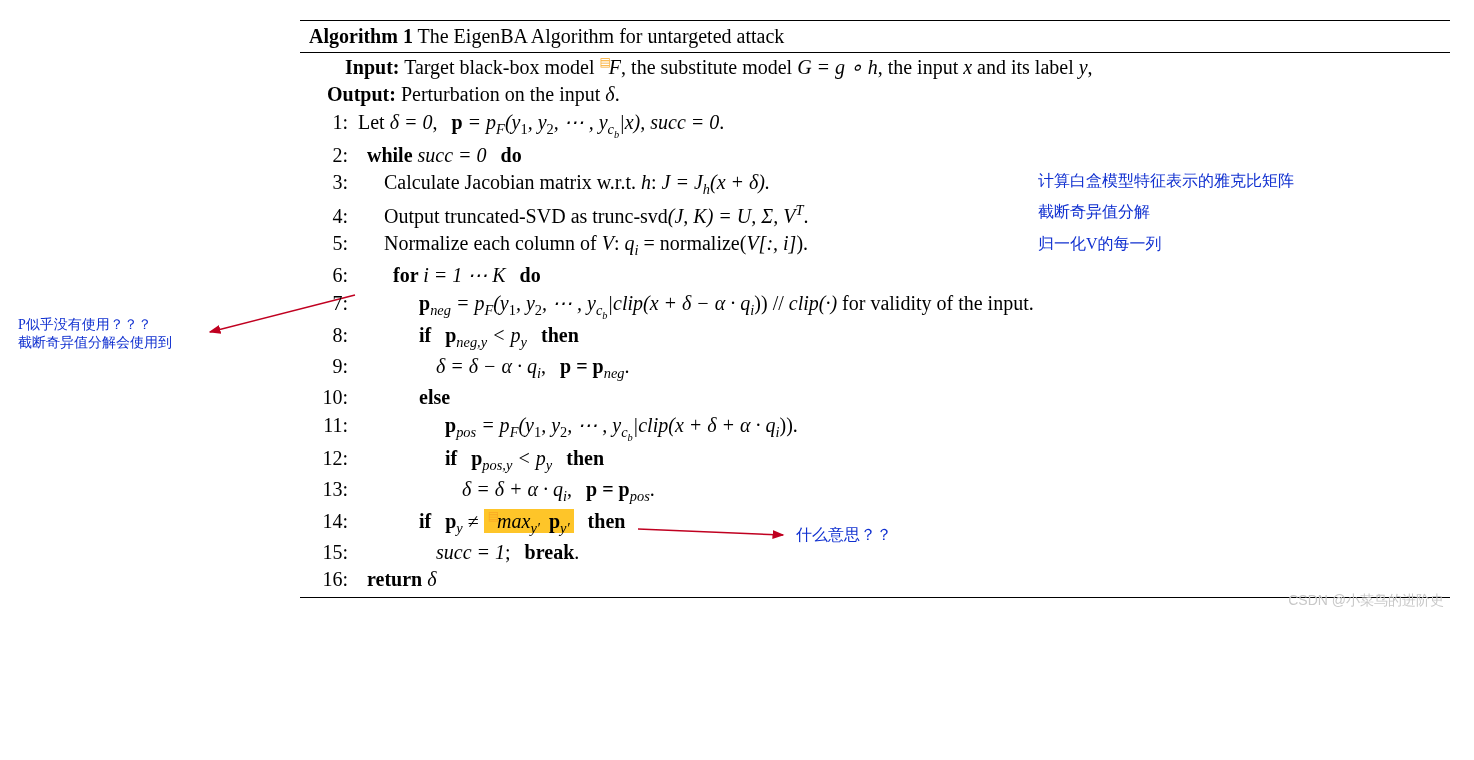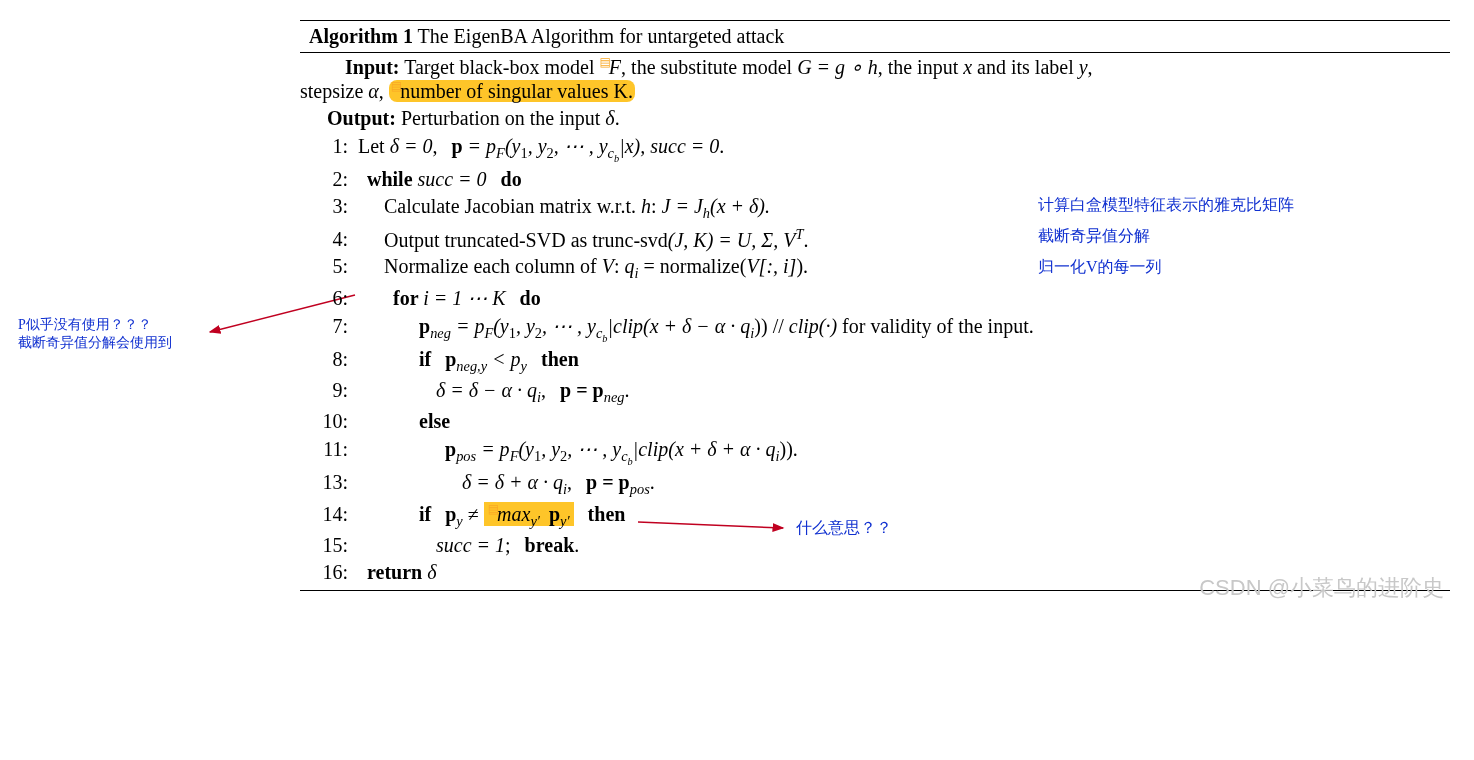--- a/index.html
+++ b/index.html
@@ -83,21 +83,21 @@
   }
   .arrow-svg {
     position: absolute;
     pointer-events: none;
   }
   .watermark {
     position: absolute;
     right: 30px;
     bottom: 8px;
     color: #c8c8c8;
-    font-size: 22px;
+    font-size: 14px;
     font-family: "Microsoft YaHei", sans-serif;
   }
   sub { font-size: 0.72em; }
   sup { font-size: 0.72em; }
   .math { font-style: italic; }
 </style>
 </head>
 <body>
 
 <div class="blue-anno" style="left:18px; top:316px;">
@@ -120,23 +120,20 @@
   <div class="title-row">
     <span class="bold">Algorithm 1</span><span> The EigenBA Algorithm for untargeted attack</span>
   </div>
   <div class="hrule-thin"></div>
 
   <div class="section">
     <div style="padding-left:18px; text-indent:-0px;">
       <span style="padding-left:18px;"></span><span class="bold">Input:</span>
       <span>Target black-box model </span><span class="note-icon">▤</span><span class="math">F</span><span>, the substitute model </span><span class="math">G = g ∘ h</span><span>, the input </span><span class="math">x</span><span> and its label </span><span class="math">y</span><span>,</span>
     </div>
-    <div>
-      <span>stepsize </span><span class="math">α</span><span>, </span><span class="highlight"><span class="note-icon">▤</span><span>number of singular values K.</span></span>
-    </div>
   </div>
 
   <div class="section" style="padding-left:18px;">
     <span class="bold">Output:</span><span> Perturbation on the input </span><span class="math">δ</span><span>.</span>
   </div>
 
   <div class="line">
     <div class="lineno">1:</div>
     <div class="linebody">
       <span>Let </span><span class="math">δ = 0</span><span>, </span><span class="bold">p</span><span class="math"> = p</span><sub class="math">F</sub><span class="math">(y</span><sub>1</sub><span class="math">, y</span><sub>2</sub><span class="math">, ⋯ , y</span><sub class="math">c</sub><sub><sub class="math">b</sub></sub><span class="math">|x), </span><span class="math">succ = 0</span><span>.</span>
@@ -209,20 +206,26 @@
     </div>
   </div>
 
   <div class="line">
     <div class="lineno">11:</div>
     <div class="linebody indent3">
       <span class="bold">p</span><sub class="math">pos</sub><span class="math"> = p</span><sub class="math">F</sub><span class="math">(y</span><sub>1</sub><span class="math">, y</span><sub>2</sub><span class="math">, ⋯ , y</span><sub class="math">c</sub><sub><sub class="math">b</sub></sub><span class="math">|clip(x + δ + α · q</span><sub class="math">i</sub><span>)).</span>
     </div>
   </div>
 
+  <div class="line">
+    <div class="lineno">12:</div>
+    <div class="linebody indent3">
+      <span class="bold">if </span><span class="bold">p</span><sub class="math">pos,y</sub><span class="math"> &lt; p</span><sub class="math">y</sub><span class="bold"> then</span>
+    </div>
+  </div>
 
   <div class="line">
     <div class="lineno">13:</div>
     <div class="linebody" style="padding-left:104px;">
       <span class="math">δ = δ + α · q</span><sub class="math">i</sub><span>, </span><span class="bold">p = p</span><sub class="math">pos</sub><span>.</span>
     </div>
   </div>
 
   <div class="line">
     <div class="lineno">14:</div>

